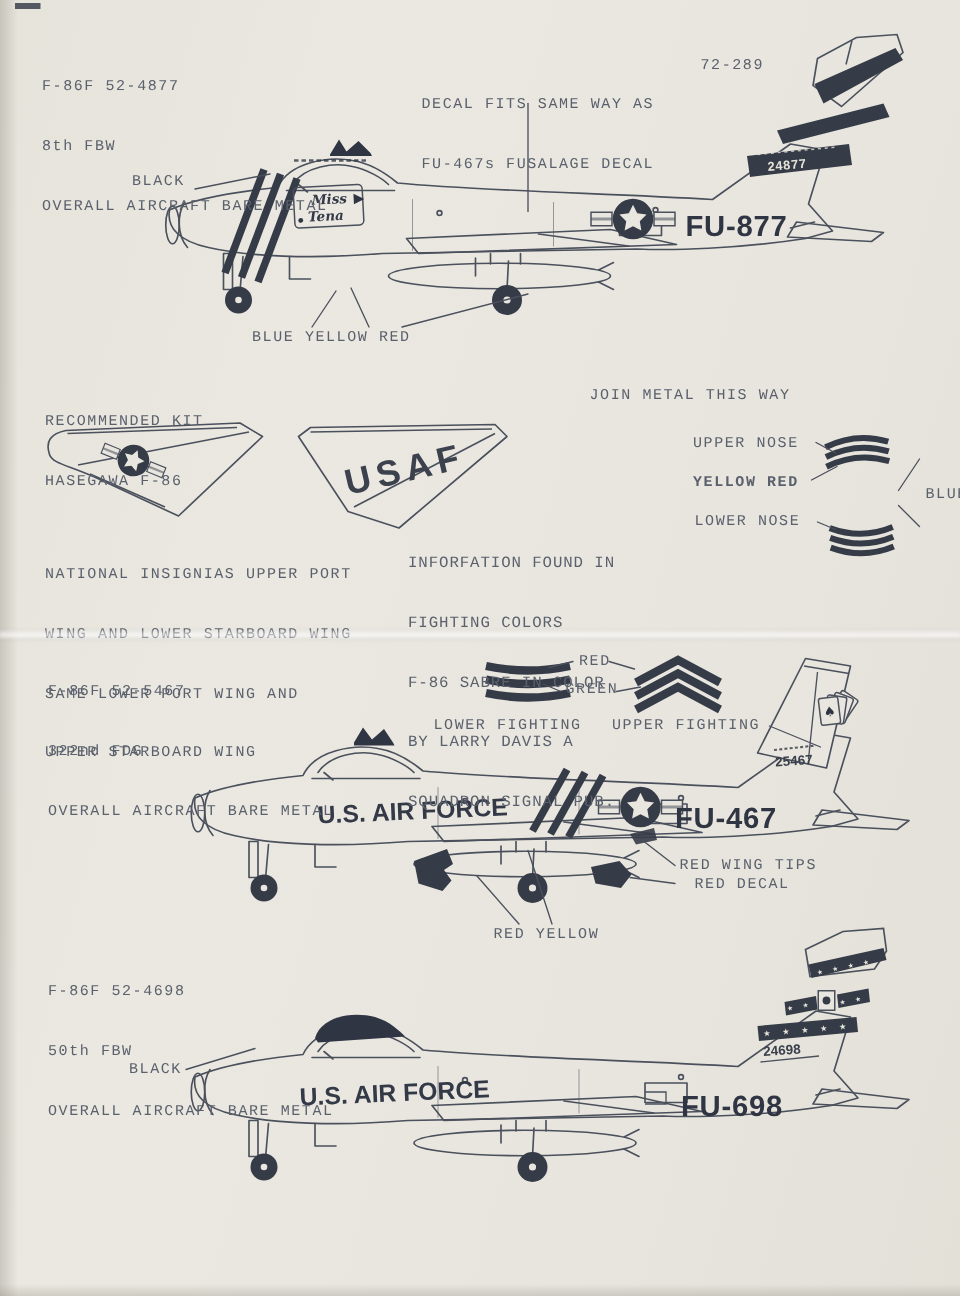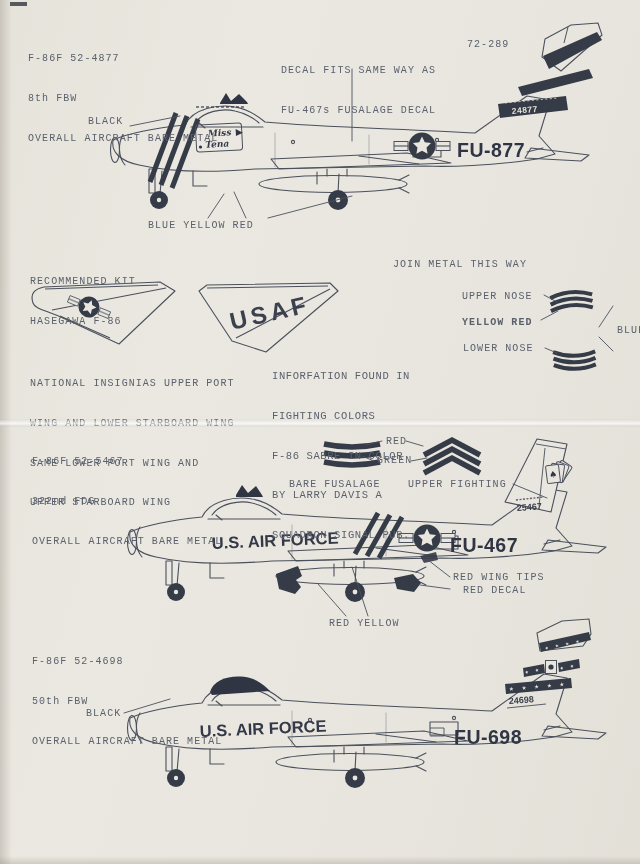--- a/index.html
+++ b/index.html
@@ -240,21 +240,21 @@
   <div>F-86F 52-4877</div>
   <div>8th FBW</div>
   <div>OVERALL AIRCRAFT BARE METAL</div>
 </div>
 <div class="tw" style="left:281px;top:38px;">
   <div>DECAL FITS SAME WAY AS</div>
   <div>FU-467s FUSALAGE DECAL</div>
 </div>
 <div class="tw" style="left:467px;top:38px;">72-289</div>
 <div class="tw" style="left:88px;top:115px;">BLACK</div>
-<div class="tw" style="left:148px;top:219px;">BLUE YELLOW RED</div>
+<div class="tw" style="left:168px;top:219px;">BLUE YELLOW RED</div>
 
 <div class="tw" style="left:30px;top:249px;">
   <div>RECOMMENDED KIT</div>
   <div>HASEGAWA F-86</div>
 </div>
 <div class="tw" style="left:393px;top:258px;">JOIN METAL THIS WAY</div>
 <div class="tw" style="left:462px;top:290px;">UPPER NOSE</div>
 <div class="tw" style="left:462px;top:316px;font-weight:bold;">YELLOW RED</div>
 <div class="tw" style="left:589px;top:324px;padding-left:28px;">BLUE</div>
 <div class="tw" style="left:463px;top:342px;">LOWER NOSE</div>
@@ -272,21 +272,21 @@
   <div>SQUADRON SIGNAL PUB.</div>
 </div>
 
 <div class="tw" style="left:32px;top:429px;">
   <div>F-86F 52-5467</div>
   <div>322nd FDG</div>
   <div>OVERALL AIRCRAFT BARE METAL</div>
 </div>
 <div class="tw" style="left:386px;top:435px;">RED</div>
 <div class="tw" style="left:377px;top:454px;">GREEN</div>
-<div class="tw" style="left:289px;top:478px;">BARE FUSALAGE</div>
+<div class="tw" style="left:289px;top:478px;">LOWER FIGHTING</div>
 <div class="tw" style="left:408px;top:478px;">UPPER FIGHTING</div>
 <div class="tw" style="left:453px;top:571px;">RED WING TIPS</div>
 <div class="tw" style="left:453px;top:584px;margin-left:10px;">RED DECAL</div>
 <div class="tw" style="left:329px;top:617px;">RED YELLOW</div>
 
 <div class="tw" style="left:32px;top:629px;">
   <div>F-86F 52-4698</div>
   <div>50th FBW</div>
   <div>OVERALL AIRCRAFT BARE METAL</div>
 </div>

